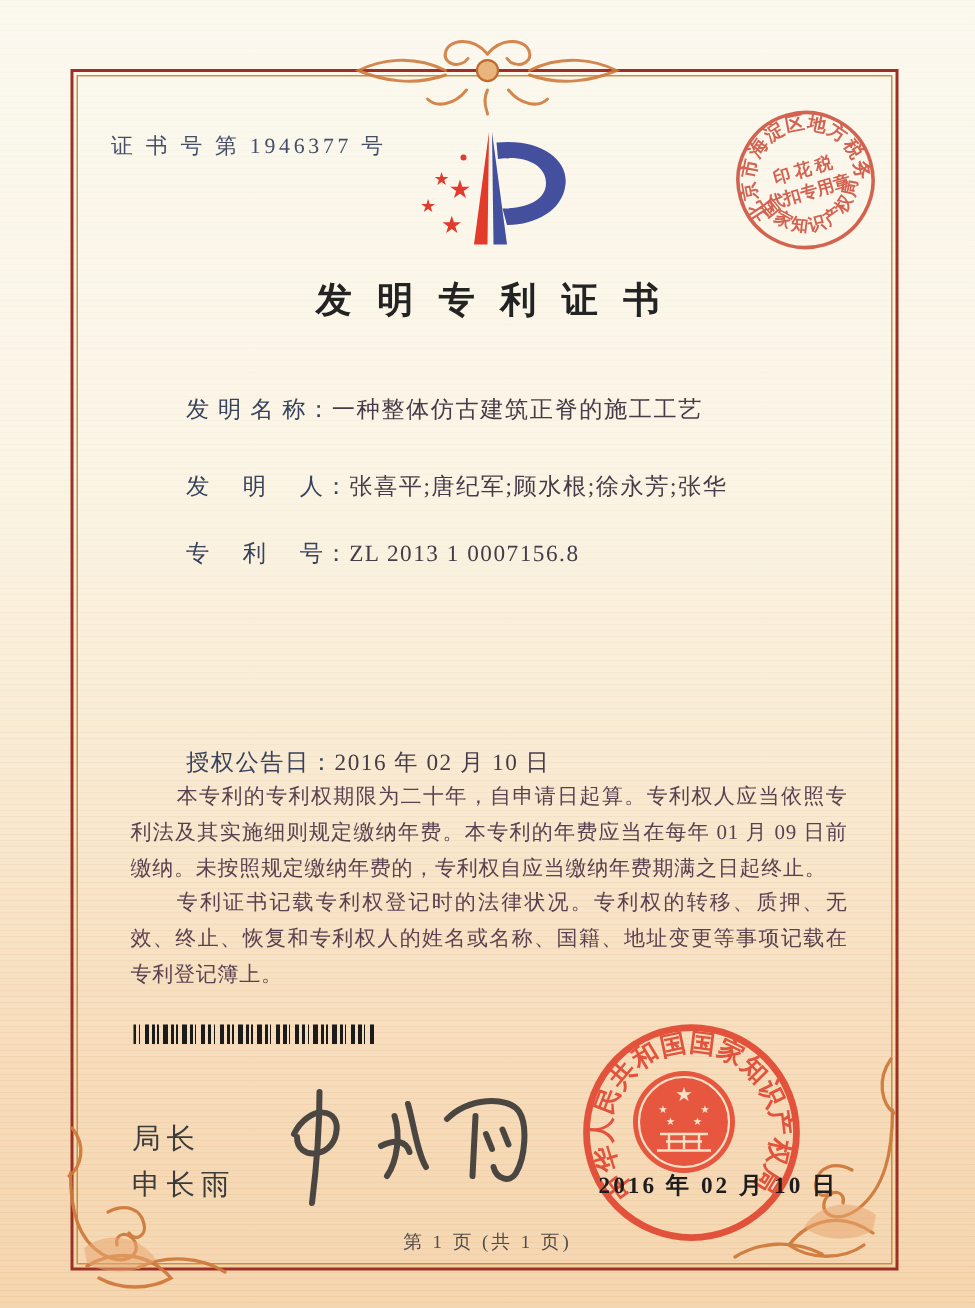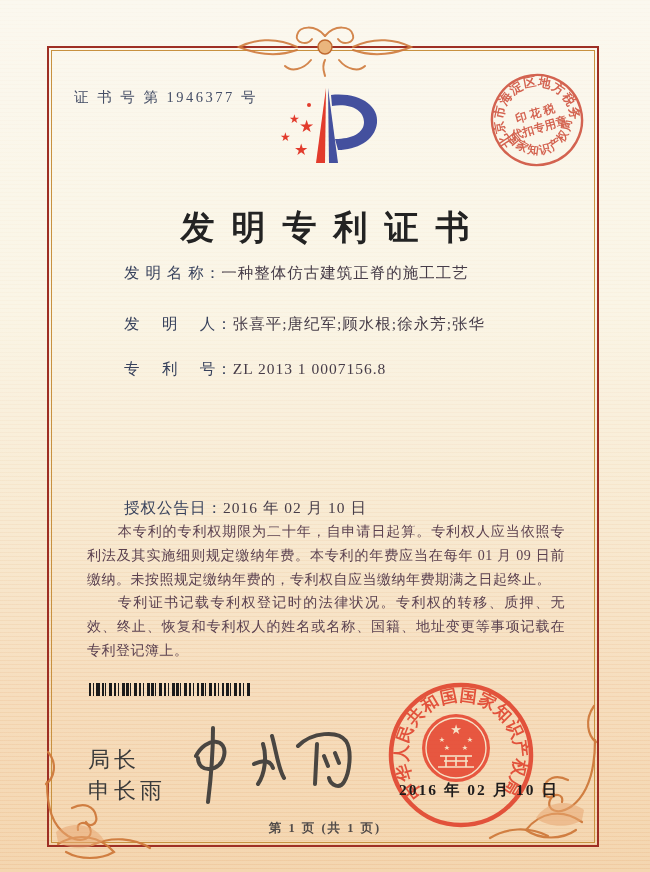--- a/index.html
+++ b/index.html
@@ -15,39 +15,39 @@
     mask-image:linear-gradient(180deg,rgba(0,0,0,.12) 0%,rgba(0,0,0,.2) 40%,rgba(0,0,0,.65) 72%,rgba(0,0,0,.85) 100%);
   }
   .frame-outer{position:absolute;left:47px;top:46px;right:51px;bottom:25px;border:2px solid #9e2f24;}
   .frame-inner{position:absolute;inset:2px;border:1.5px solid #c8913f;}
   .ornament{position:absolute;pointer-events:none;}
   .cert-no{position:absolute;left:74px;top:88px;font-size:14.5px;color:#454e66;letter-spacing:2.5px;}
   .logo{position:absolute;left:276px;top:80px;}
   .stamp{position:absolute;left:481px;top:64px;opacity:.85;}
   .title{
     position:absolute;left:0;right:0;top:184px;text-align:center;
-    font-size:34px;font-weight:bold;color:#232323;letter-spacing:17px;padding-left:17px;margin-top:21px;
+    font-size:24px;font-weight:bold;color:#232323;letter-spacing:17px;padding-left:17px;
   }
   .field{position:absolute;left:88px;right:60px;font-size:15.5px;white-space:nowrap;margin-left:36px;}
   .flabel{color:#37415c;letter-spacing:1px;}
   .fvalue{color:#463c48;letter-spacing:1px;}
   .bodytext{
     position:absolute;left:87px;top:520px;width:478px;
     font-size:14px;line-height:23.8px;color:#5b4150;text-align:justify;letter-spacing:.5px;
   }
   .bodytext p{margin:0;text-indent:2.2em;}
   .barcode{
     position:absolute;left:89px;top:683px;width:162px;height:13px;
     background:repeating-linear-gradient(90deg,#1b1b1b 0 2px,transparent 2px 3.5px,#1b1b1b 3.5px 4.5px,transparent 4.5px 7.5px,#1b1b1b 7.5px 10.5px,transparent 10.5px 12.5px);
   }
-  .officer{position:absolute;left:88px;top:744px;font-size:22px;color:#3b3b3b;letter-spacing:4px;line-height:31px;}
+  .officer{position:absolute;left:88px;top:744px;font-size:19px;color:#3b3b3b;letter-spacing:4px;line-height:31px;}
   .signature{position:absolute;left:168px;top:716px;}
   .seal{position:absolute;left:381px;top:675px;}
   .seal-date{position:absolute;left:399px;top:780px;font-size:15.5px;color:#1e1c1c;letter-spacing:2px;font-weight:bold;}
-  .footer{position:absolute;left:0;right:0;top:820px;text-align:center;font-size:12.5px;color:#524c4a;letter-spacing:2px;font-weight:bold;}
+  .footer{position:absolute;left:0;right:0;top:820px;text-align:center;font-size:12.5px;color:#524c4a;letter-spacing:2px;}
 </style>
 </head>
 <body>
 
 <div class="page">
 
   <div class="texture"></div>
 
   <div class="frame-outer">
     <div class="frame-inner"></div>

